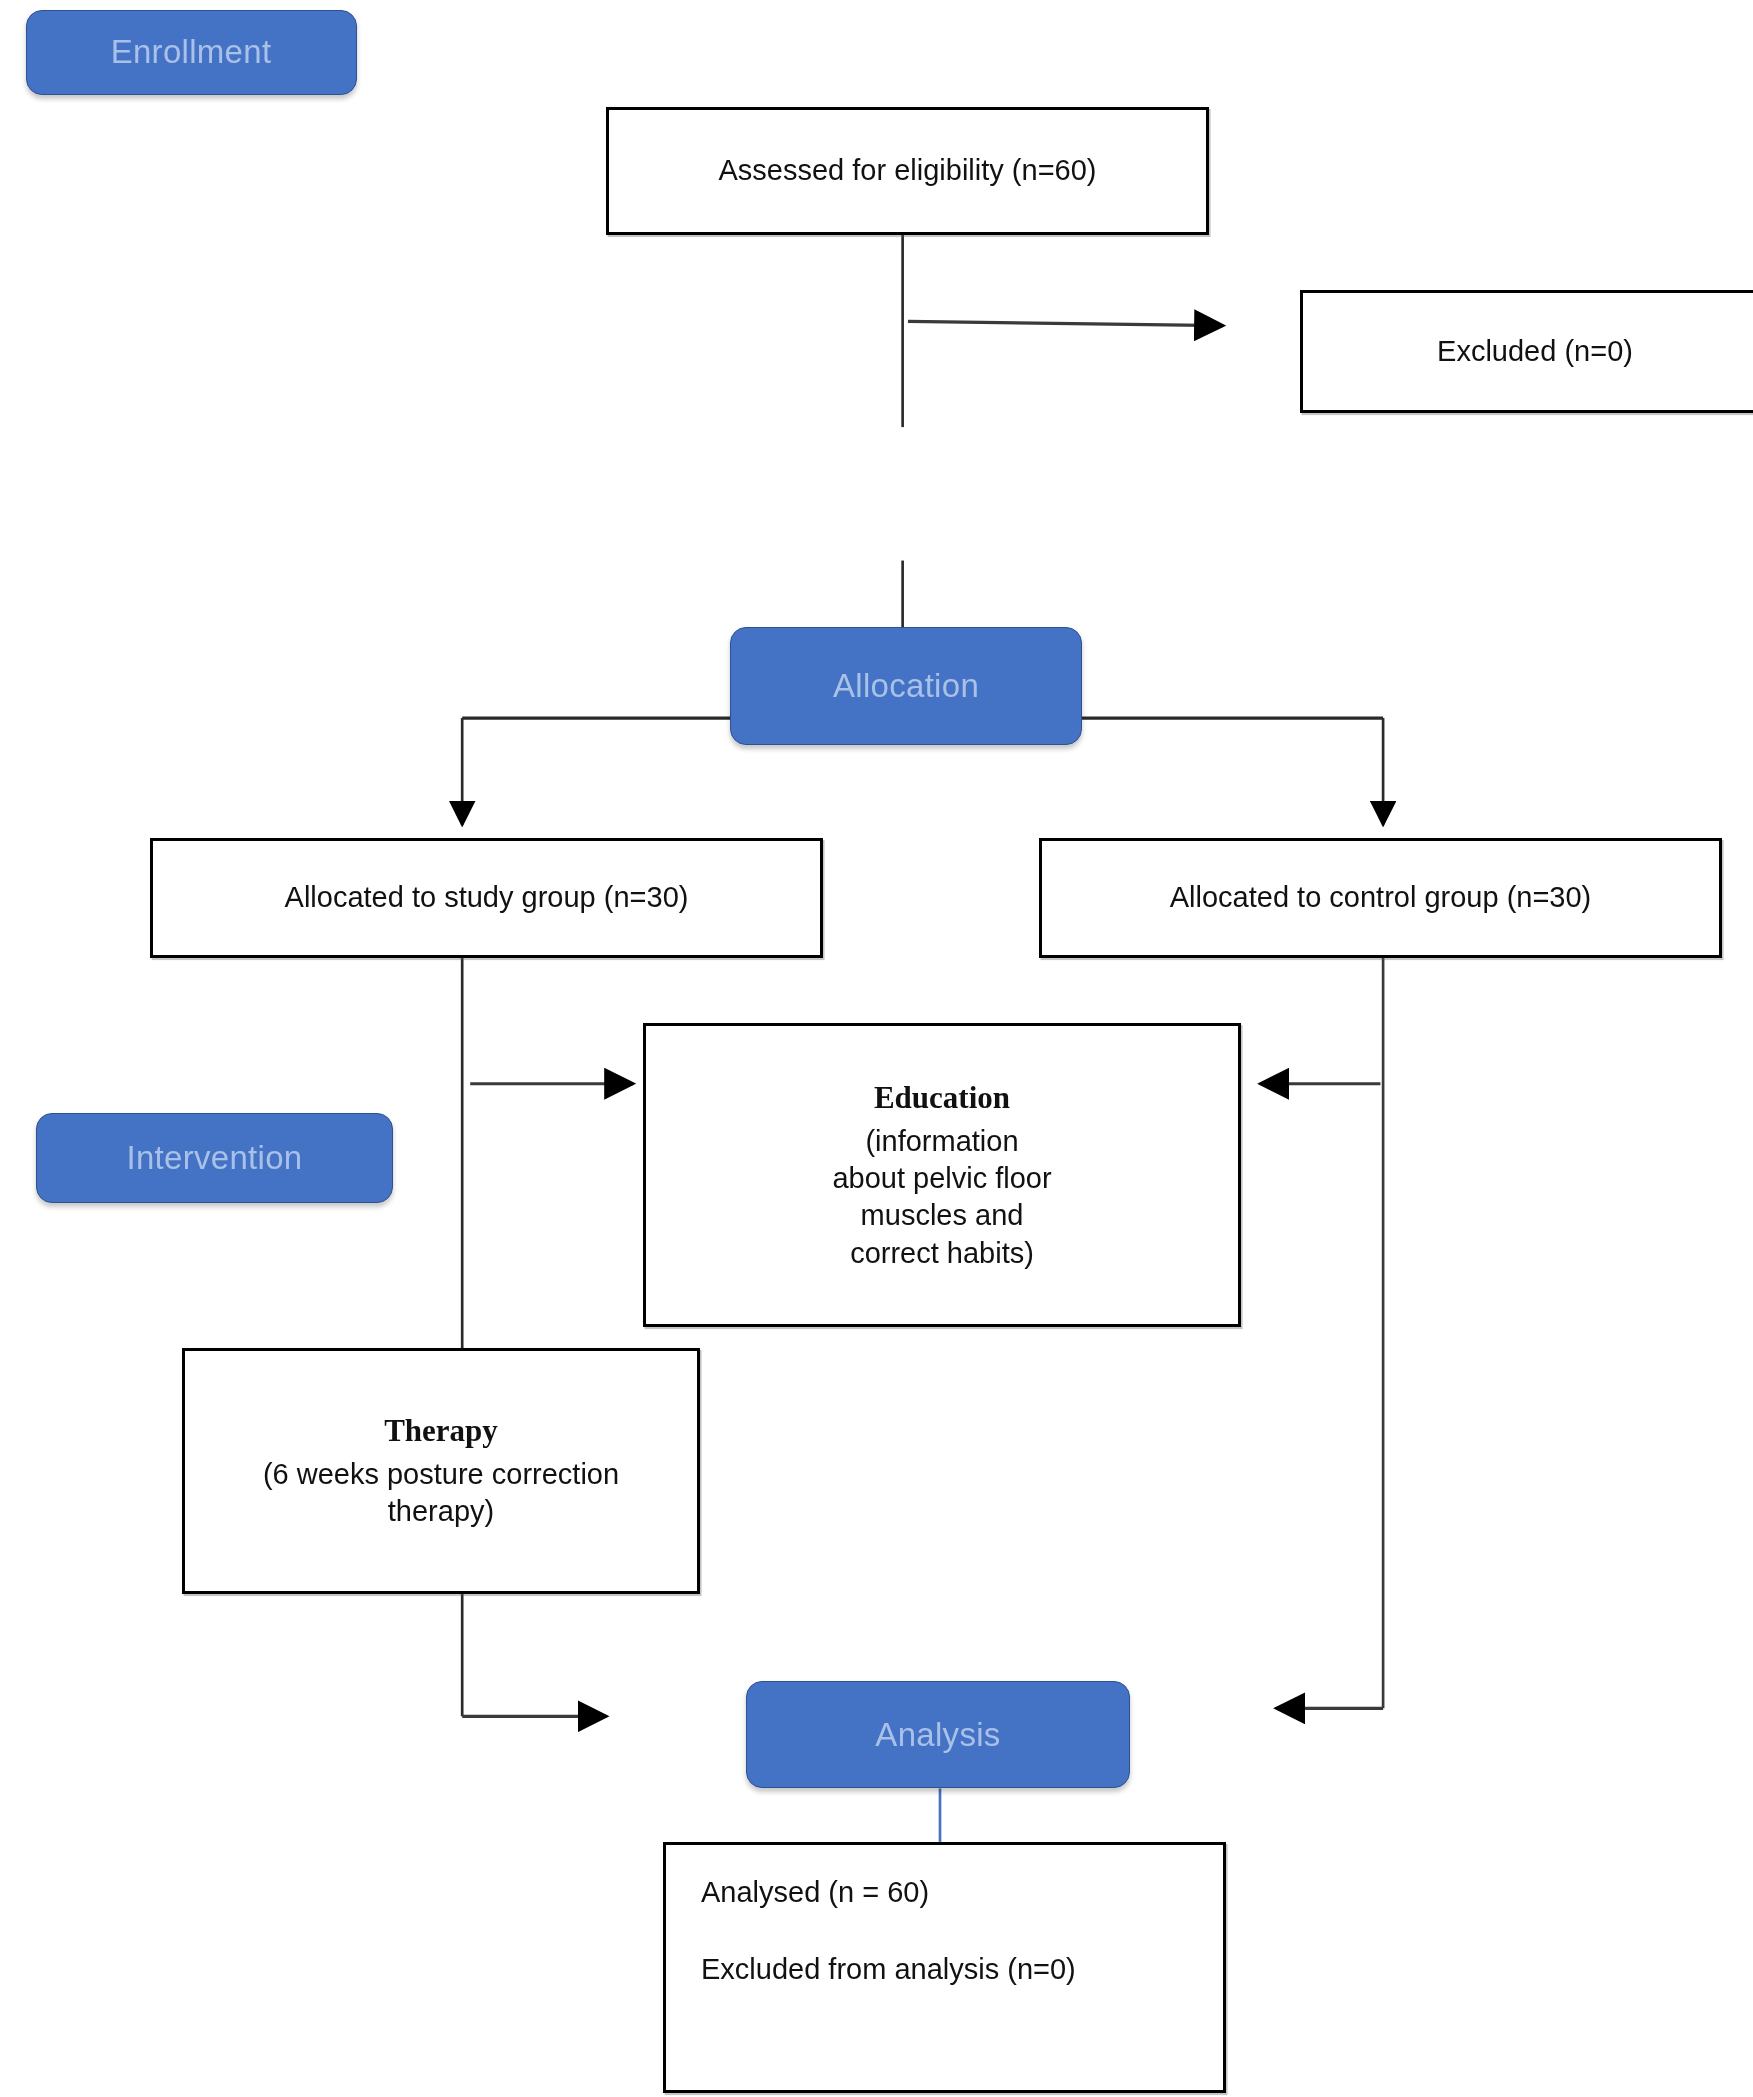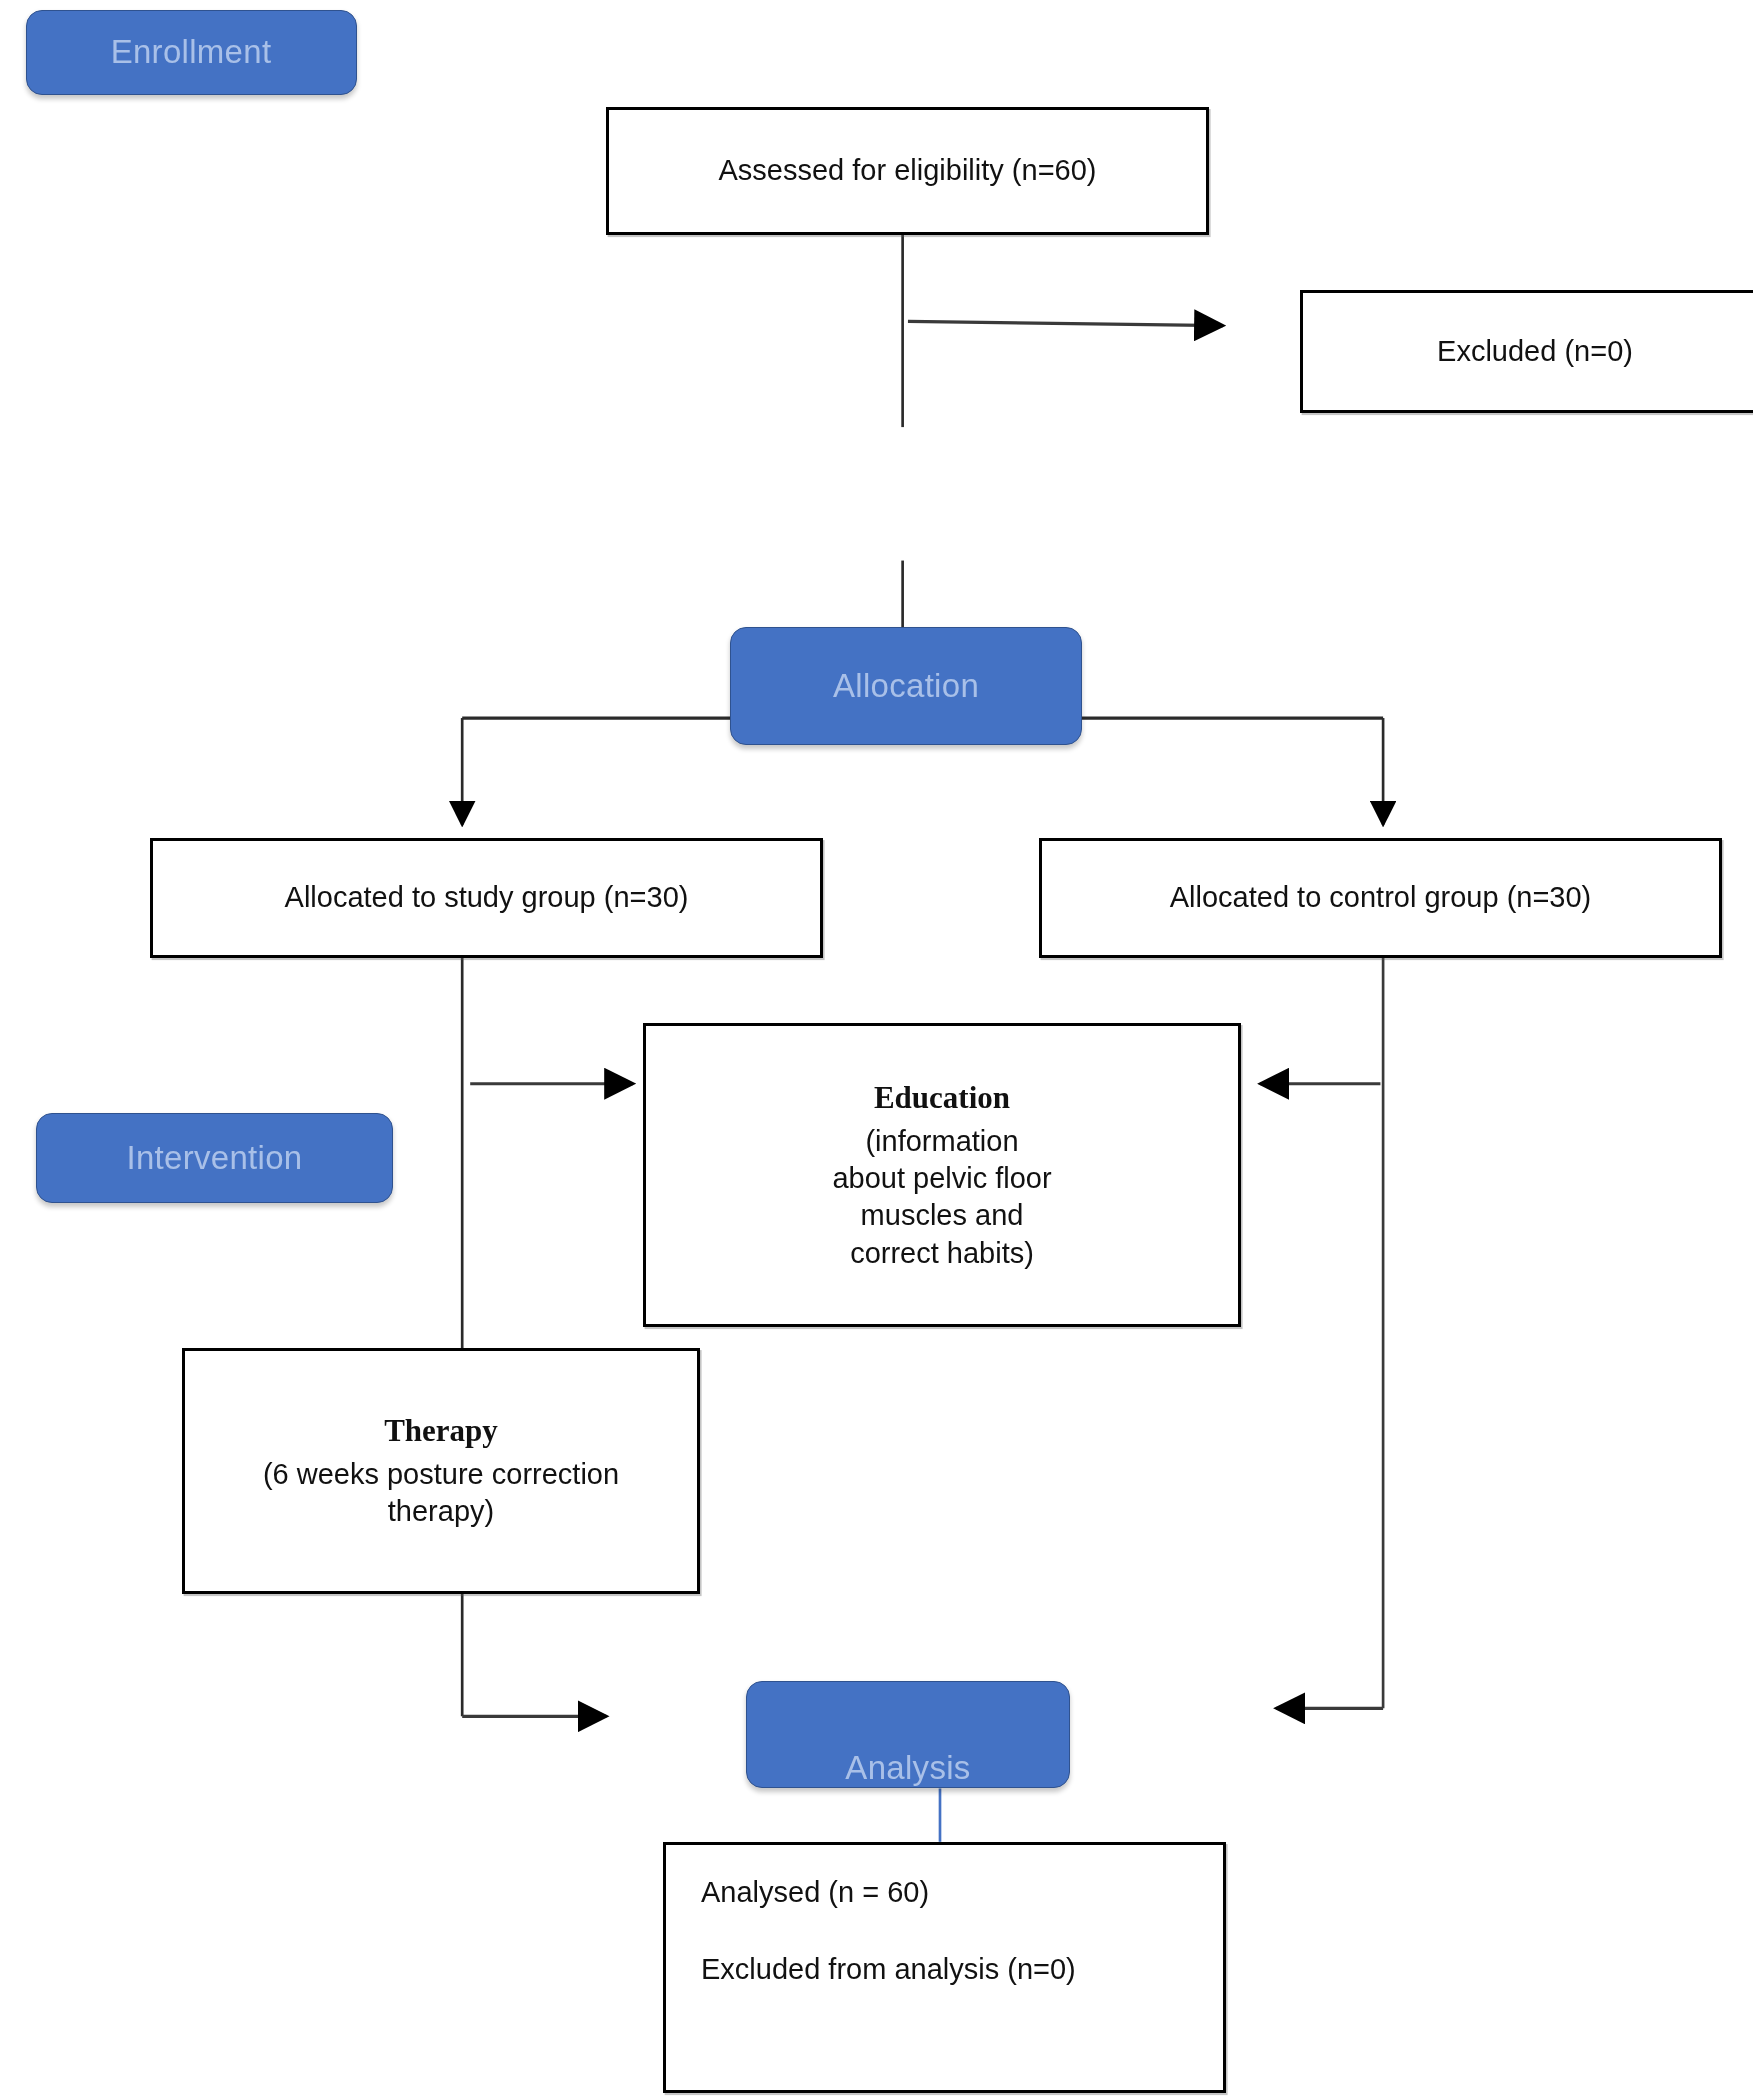--- a/index.html
+++ b/index.html
@@ -148,21 +148,21 @@
     <span class="node-line">muscles and</span>
     <span class="node-line">correct habits)</span>
   </div>
 
   <div class="node-box" style="left:182px; top:1348px; width:518px; height:246px;">
     <span class="node-title">Therapy</span>
     <span class="node-line">(6 weeks posture correction</span>
     <span class="node-line">therapy)</span>
   </div>
 
-  <div class="stage-badge" style="left:746px; top:1681px; width:324px; height:107px;align-items:flex-end;">
+  <div class="stage-badge" style="left:746px; top:1681px; width:384px; height:107px;">
     <span>Analysis</span>
   </div>
 
   <div class="node-box left-align" style="left:663px; top:1842px; width:563px; height:251px;">
     <div class="node-pad">
       <span class="node-line">Analysed (n = 60)</span>
       <div class="node-gap"></div>
       <span class="node-line">Excluded from analysis (n=0)</span>
     </div>
   </div>

